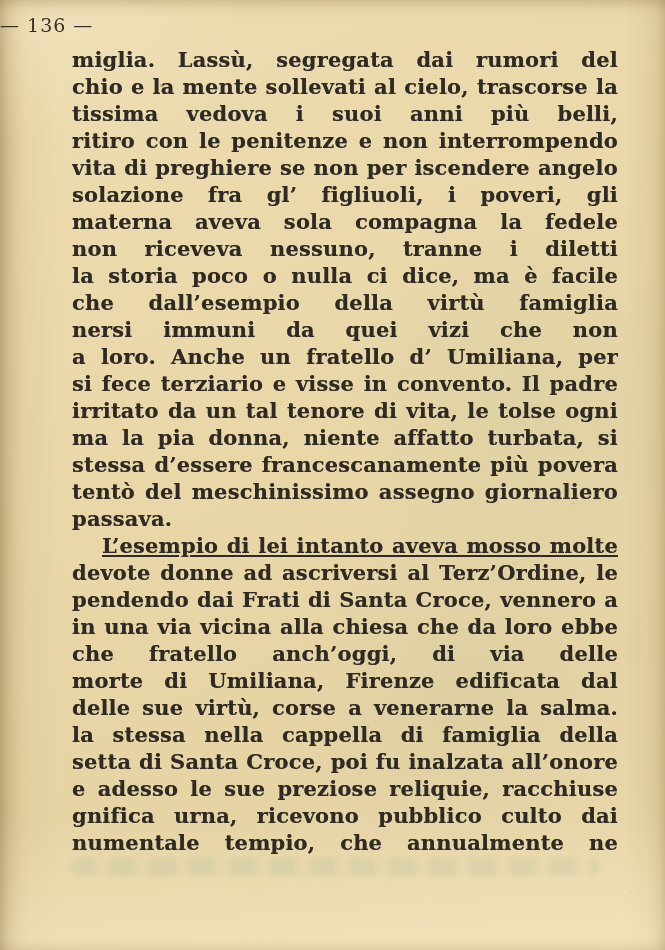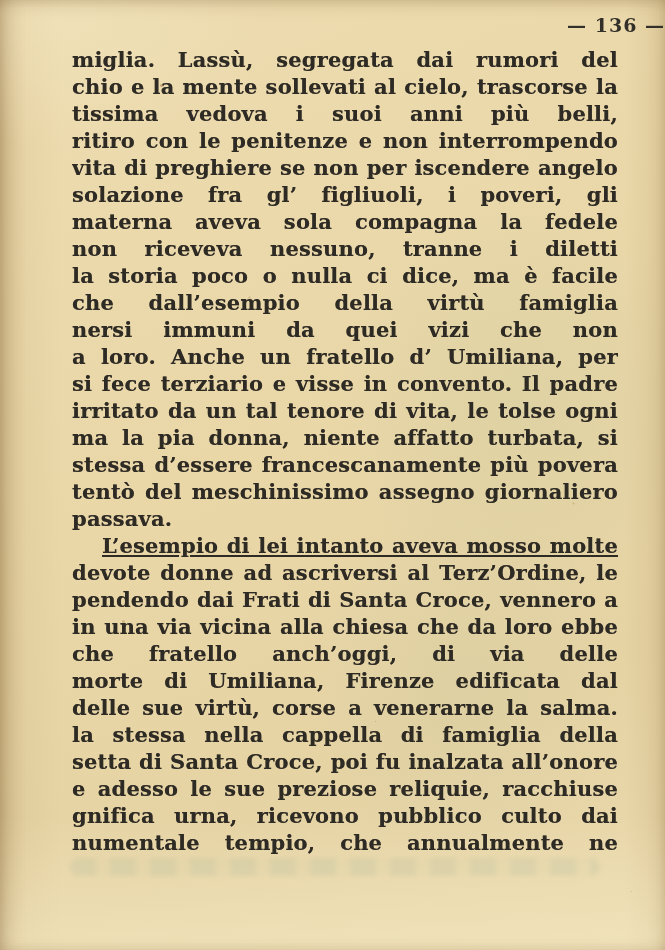--- a/index.html
+++ b/index.html
@@ -32,23 +32,23 @@
       inset 14px 0 22px -14px rgba(110,80,40,0.45),
       inset -10px 0 18px -12px rgba(110,80,40,0.30),
       inset 0 12px 20px -14px rgba(110,80,40,0.35),
       inset 0 -10px 18px -14px rgba(140,110,60,0.20);
   }
   .page-header {
     position: absolute;
     top: 14px;
     left: 0;
     width: 100%;
-    text-align: right;
+    text-align: left;
     font-size: 19px;
-    font-weight: bold;
+    font-weight: normal;
     letter-spacing: 1px;
     color: #33302a;
   }
   .text-block {
     position: absolute;
     left: 72px;
     top: 46px;
     width: 546px;
   }
   .line {

